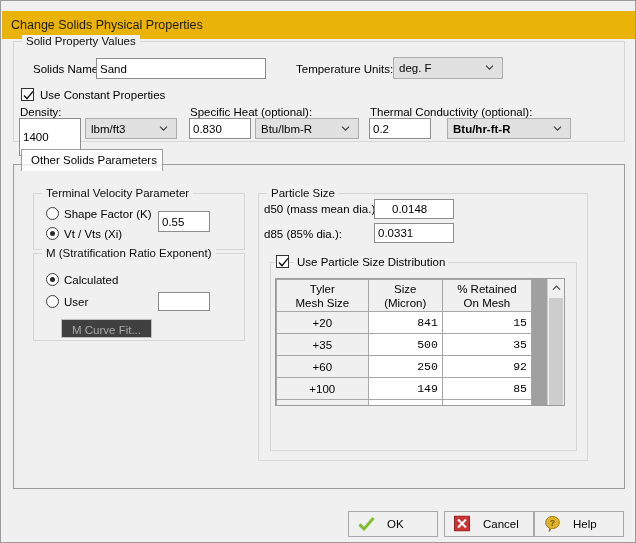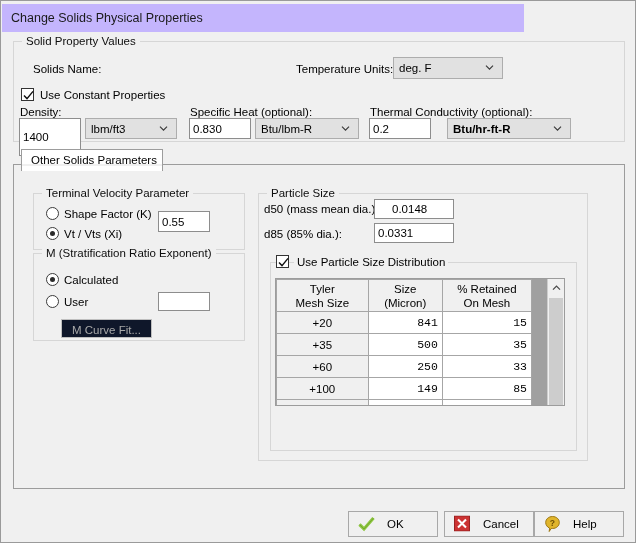--- a/index.html
+++ b/index.html
@@ -18,23 +18,23 @@
     width: 636px;
     height: 543px;
     box-sizing: border-box;
     background: #f0f0f0;
     border: 1px solid #9a9a9a;
     overflow: hidden;
   }
   
   #titlebar {
     position: absolute;
-    left: 1px; top: 3px;
-    width: 522px; height: 28px;
-    background: #c4b5fd;
+    left: 1px; top: 10px;
+    width: 634px; height: 28px;
+    background: #eab308;
     box-sizing: border-box;
   }
   #titlebar-text {
     position: absolute;
     left: 9px; top: 7px;
     font-size: 12.5px;
     color: #1b1b1b;
     white-space: nowrap;
   }
   
@@ -151,21 +151,21 @@
     left: 21px; top: 163px;
     width: 140px; height: 2px;
     background: #f0f0f0;
     z-index: 4;
   }
   
   .btn-disabled {
     position: absolute;
     box-sizing: border-box;
     border: 1px solid #bfbfbf;
-    background: #0f172a;
+    background: #404040;
     color: #a8a8a8;
     font-size: 11.5px;
     text-align: center;
     line-height: 20px;
   }
   
   #gridwrap {
     position: absolute;
     left: 274px; top: 277px;
     width: 290px; height: 128px;
@@ -268,20 +268,21 @@
 
   <div id="titlebar">
     <div id="titlebar-text">Change Solids Physical Properties</div>
   </div>
 
   <div class="groupbox" style="left:12px; top:40px; width:612px; height:101px;">
     <span class="groupbox-title">Solid Property Values</span>
   </div>
 
   <div class="lbl" style="left:32px; top:62px;">Solids Name:</div>
+  <input class="txt" style="left: 95px; top: 57px; width: 170px; height: 21px;" value="Sand">
 
   <div class="lbl" style="left:295px; top:62px;">Temperature Units:</div>
   <div class="combo" style="left:392px; top:56px; width:110px; height:22px;">
     <span class="ctext">deg. F</span>
     <span class="carrow">
       <svg width="9" height="9" viewBox="0 0 9 9">
           <path d="M1 3 L4.5 6.5 L8 3" fill="none" stroke="#3b3b3b" stroke-width="1.2"></path>
         </svg>
     </span>
   </div>
@@ -395,21 +396,21 @@
           <td class="num">15</td>
         </tr>
         <tr>
           <td class="rowhdr">+35</td>
           <td class="num">500</td>
           <td class="num">35</td>
         </tr>
         <tr>
           <td class="rowhdr">+60</td>
           <td class="num">250</td>
-          <td class="num">33</td>
+          <td class="num">92</td>
         </tr>
         <tr>
           <td class="rowhdr">+100</td>
           <td class="num">149</td>
           <td class="num">85</td>
         </tr>
         <tr>
           <td class="rowhdr">+200</td>
           <td class="num">74</td>
           <td class="num">95</td>

